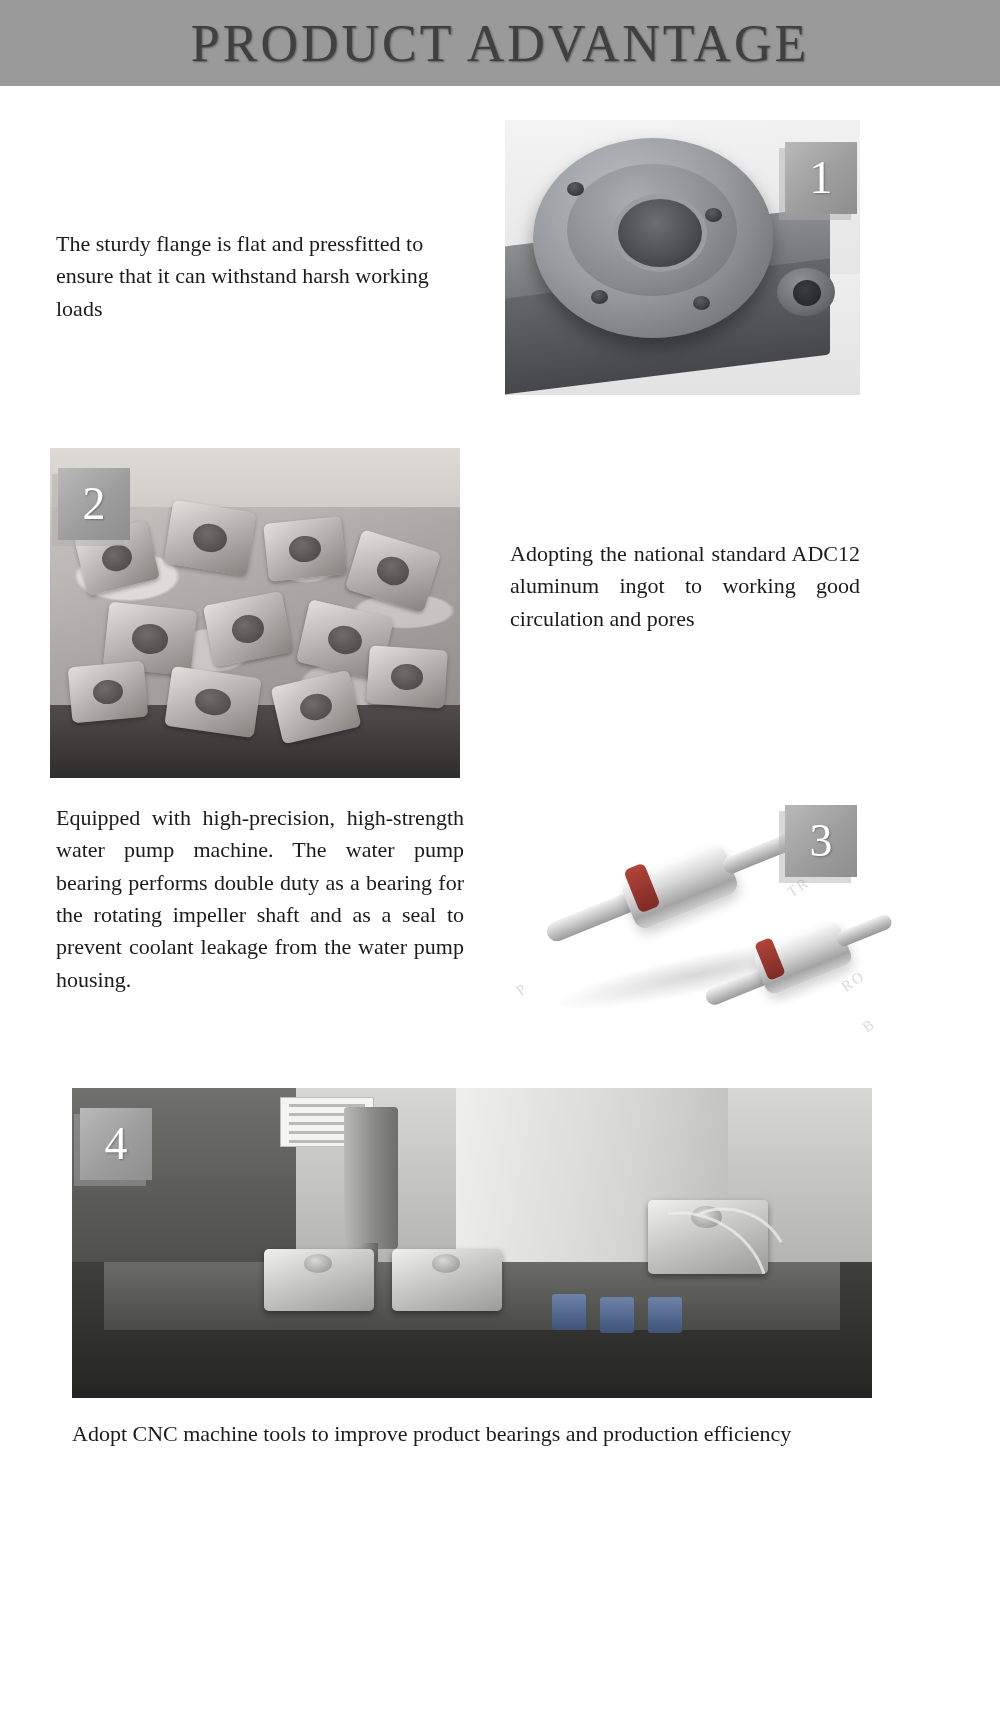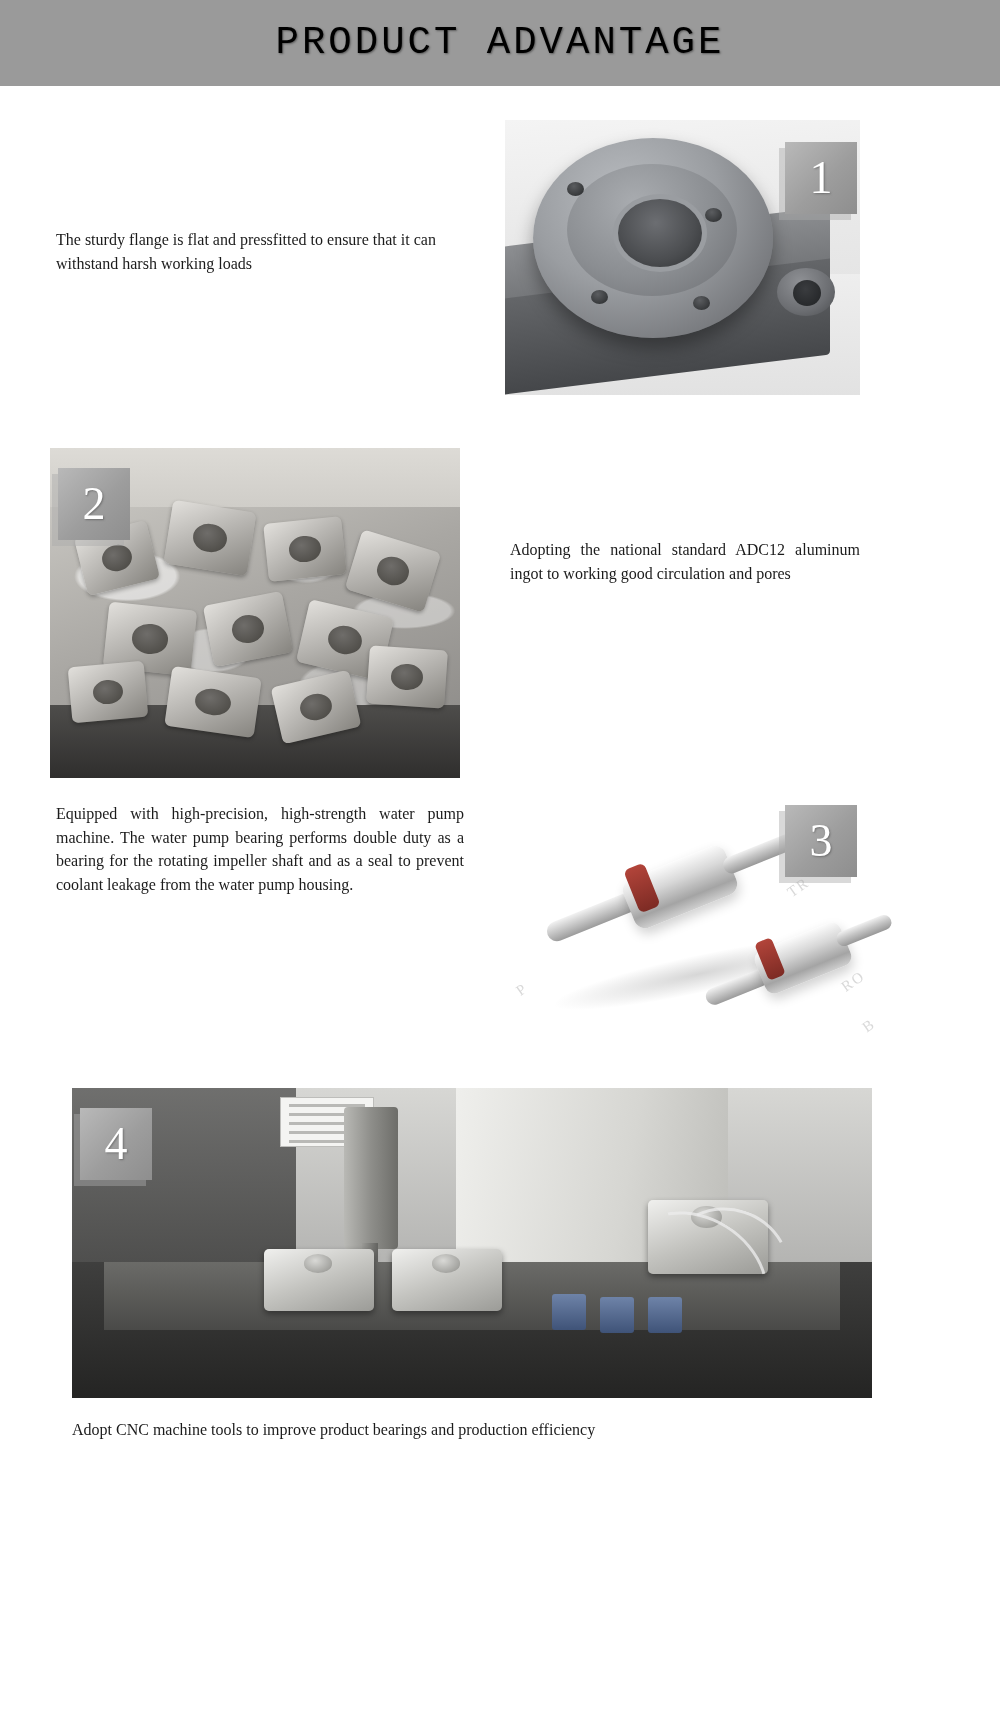--- a/index.html
+++ b/index.html
@@ -21,33 +21,33 @@
     left: 0;
     top: 0;
     width: 1000px;
     height: 86px;
     background: #9a9a9a;
     display: flex;
     align-items: center;
     justify-content: center;
   }
   .banner-title {
-    font-family: Liberation Mono, monospace;
-    font-size: 39px;
+    font-family: Liberation Serif, serif;
+    font-size: 52px;
     letter-spacing: 3px;
-    color: #000000;
+    color: #404040;
     text-shadow: 1px 1px 2px rgba(60,60,60,0.65);
     font-weight: normal;
   }
 
   
   .body-text {
     position: absolute;
     font-family: "Liberation Serif", serif;
-    font-size: 16px;
+    font-size: 22px;
     line-height: 1.47;
     color: #1b1b1b;
   }
   .justify { text-align: justify; text-justify: inter-word; }
 
   
   .badge {
     position: absolute;
     width: 72px;
     height: 72px;

